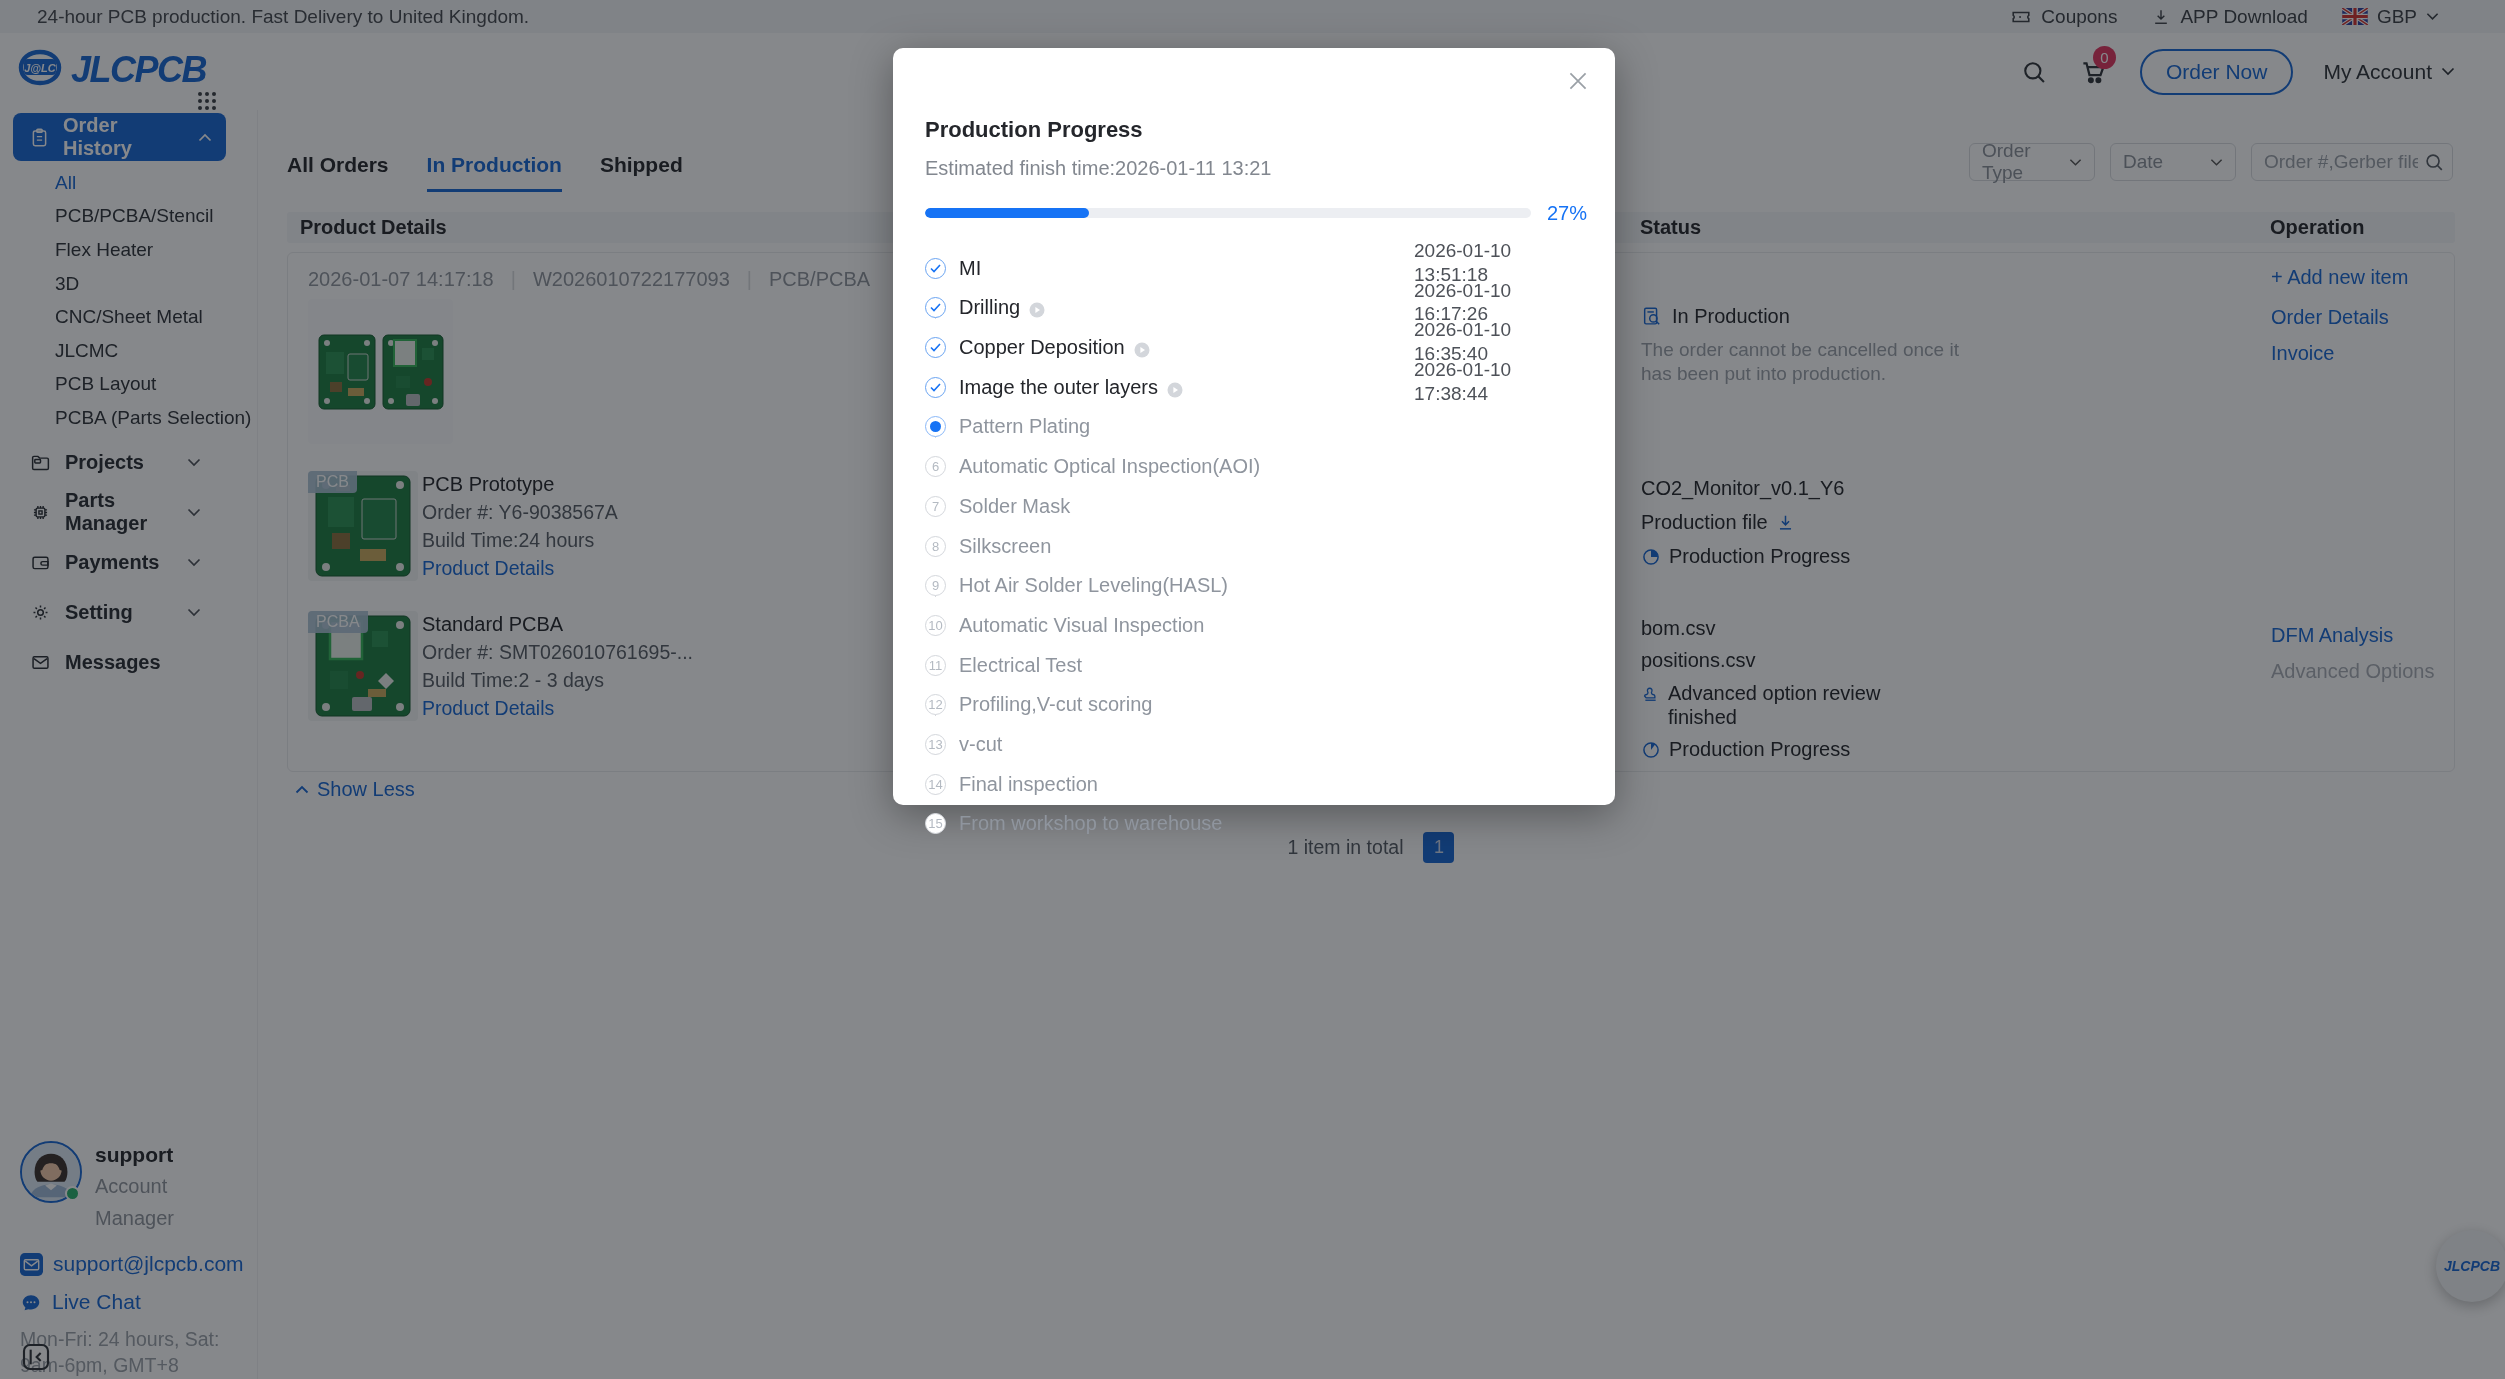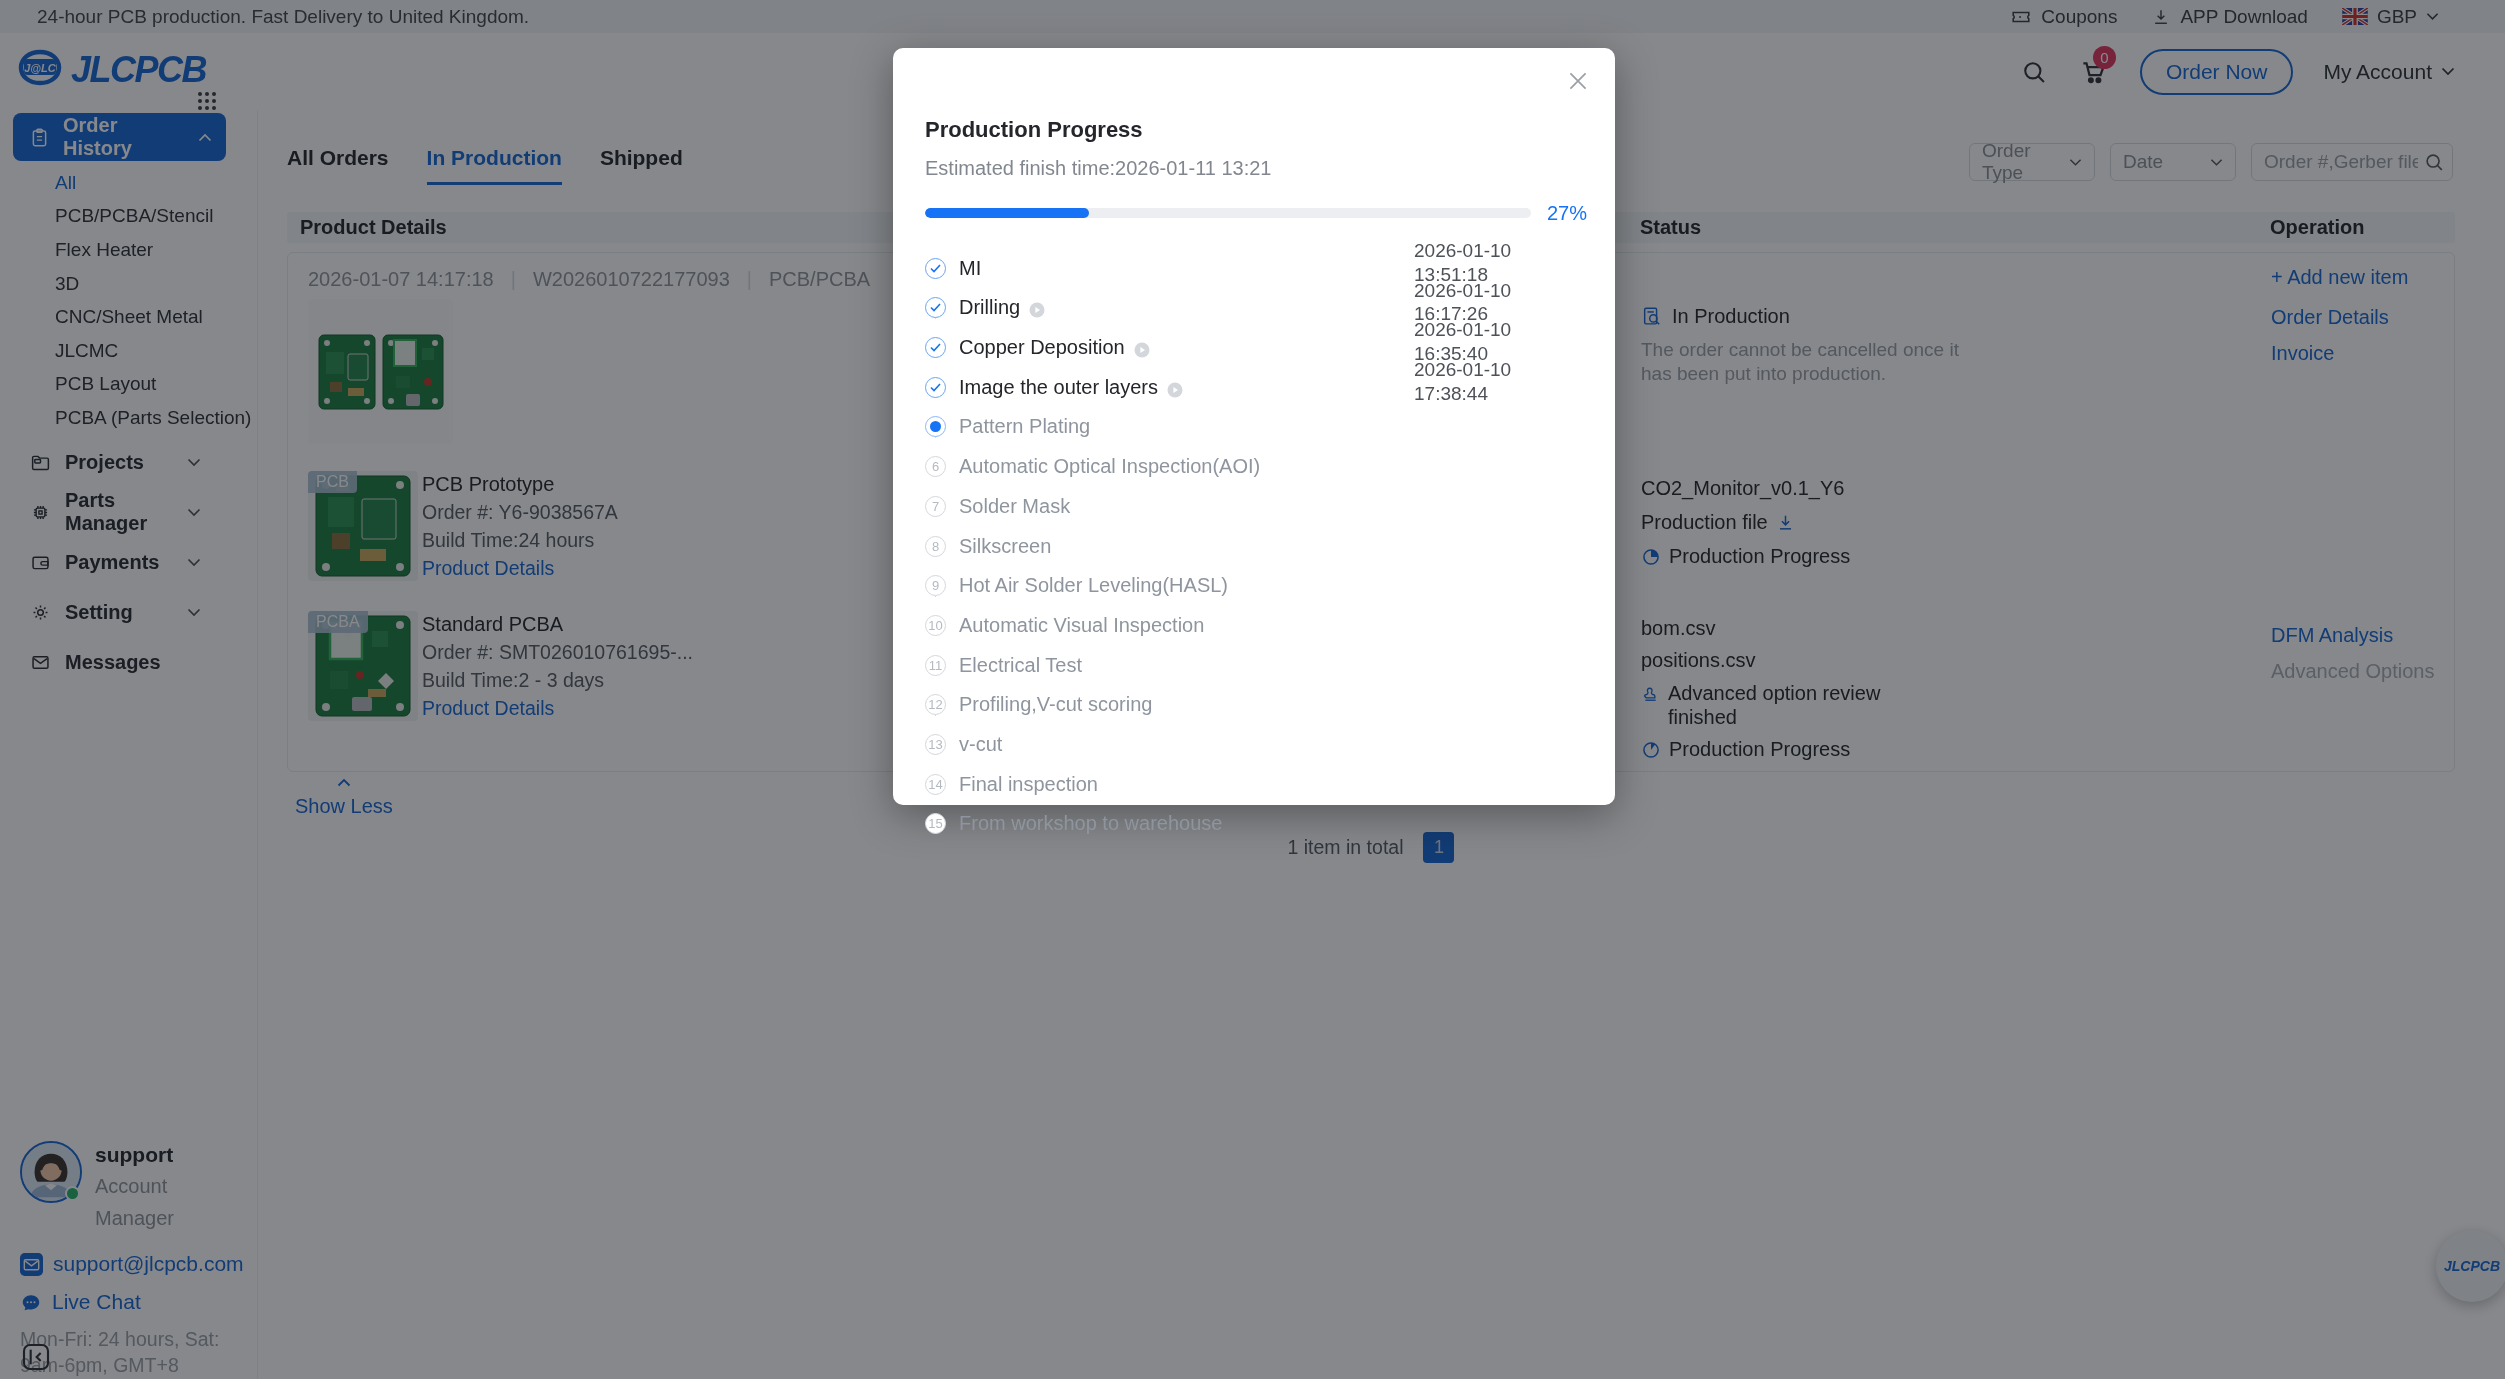--- a/index.html
+++ b/index.html
@@ -53,21 +53,21 @@
   .sup-role { font-size:20px; color:#8f949c; line-height:32px; margin-top:3px; }
   .sup-link { display:flex; align-items:center; gap:10px; color:#1766d2; font-size:21px; cursor:pointer; }
   .sup-email { margin-top:18px;text-align:right; }
   .sup-chat { margin-top:14px;align-items:flex-end; }
   .sup-hours { margin-top:12px; font-size:19.5px; color:#9ba1a8; line-height:26px; width:212px; }
   .collapse-btn { position:absolute; left:20px; top:1231px; color:#2e3338; cursor:pointer; }
 
   
   .main { position:absolute; left:258px; top:110px; right:0; bottom:0; background:#fff; }
   .tabs { position:absolute; left:29px; top:36px; display:flex; gap:38px; }
-  .tab { font-size:21px; font-weight:700; color:#24262b; padding-bottom:12px; cursor:pointer; }
+  .tab { font-size:21px; font-weight:700; color:#24262b; padding-bottom:12px; cursor:pointer;margin-top:7px; }
   .tab.active { color:#1766d2; border-bottom:3px solid #1766d2; }
   .filters { position:absolute; right:52px; top:33px; display:flex; gap:15px; }
   .f-select { width:126px; height:38px; border:1px solid #d9dbdf; border-radius:6px; display:flex;
               align-items:center; padding:0 12px; font-size:19px; color:#8a9099; cursor:pointer; }
   .f-select .chev { margin-left:auto; }
   .f-search { position:relative; width:202px; height:38px; }
   .f-search input { width:100%; height:100%; border:1px solid #d9dbdf; border-radius:6px;
                     padding:0 34px 0 12px; font-size:19px; color:#555; font-family:inherit; }
   .f-search input::placeholder { color:#9aa0a8; }
   .f-search .ic { position:absolute; right:8px; top:8px; color:#555b63; cursor:pointer; }
@@ -103,21 +103,21 @@
   .st-note { margin-top:10px; width:345px; font-size:19px; color:#9aa0a8; line-height:24px; }
   .statusB { position:absolute; left:1353px; top:224px; font-size:20px; color:#24262b; }
   .statusB > div { margin-bottom:11px; }
   .statusC { position:absolute; left:1353px; top:364px; font-size:20px; color:#24262b; }
   .statusC > div { margin-bottom:9px; }
   .st-file { display:flex; align-items:center; gap:8px; }
   .rv { width:310px; line-height:24px; display:flex; gap:8px; }
   .rv .ic { margin-top:3px; }
 
   .show-less { position:absolute; left:37px; top:668px; display:flex; align-items:center; gap:8px;
-               color:#1766d2; font-size:20px; cursor:pointer;flex-direction:column; }
+               color:#1766d2; font-size:20px; cursor:pointer; }
   .pagination { position:absolute; left:29px; top:722px; width:2168px; display:flex; justify-content:center;
                 align-items:center; gap:20px; }
   .pg-total { font-size:19.5px; color:#555b63; }
   .pg-btn { width:31px; height:31px; background:#1766d2; color:#cdd9ee; font-size:18px; border-radius:4px;
             display:flex; align-items:center; justify-content:center; cursor:pointer; }
 
   .float-chat { position:absolute; left:2436px; top:1230px; width:72px; height:72px; border-radius:50%;
                 background:#f1f2f4; box-shadow:0 4px 14px rgba(0,0,0,.25); display:flex; align-items:center;
                 justify-content:center; font-size:14px; font-weight:800; font-style:italic; color:#1766d2;
                 cursor:pointer; z-index:10; }

